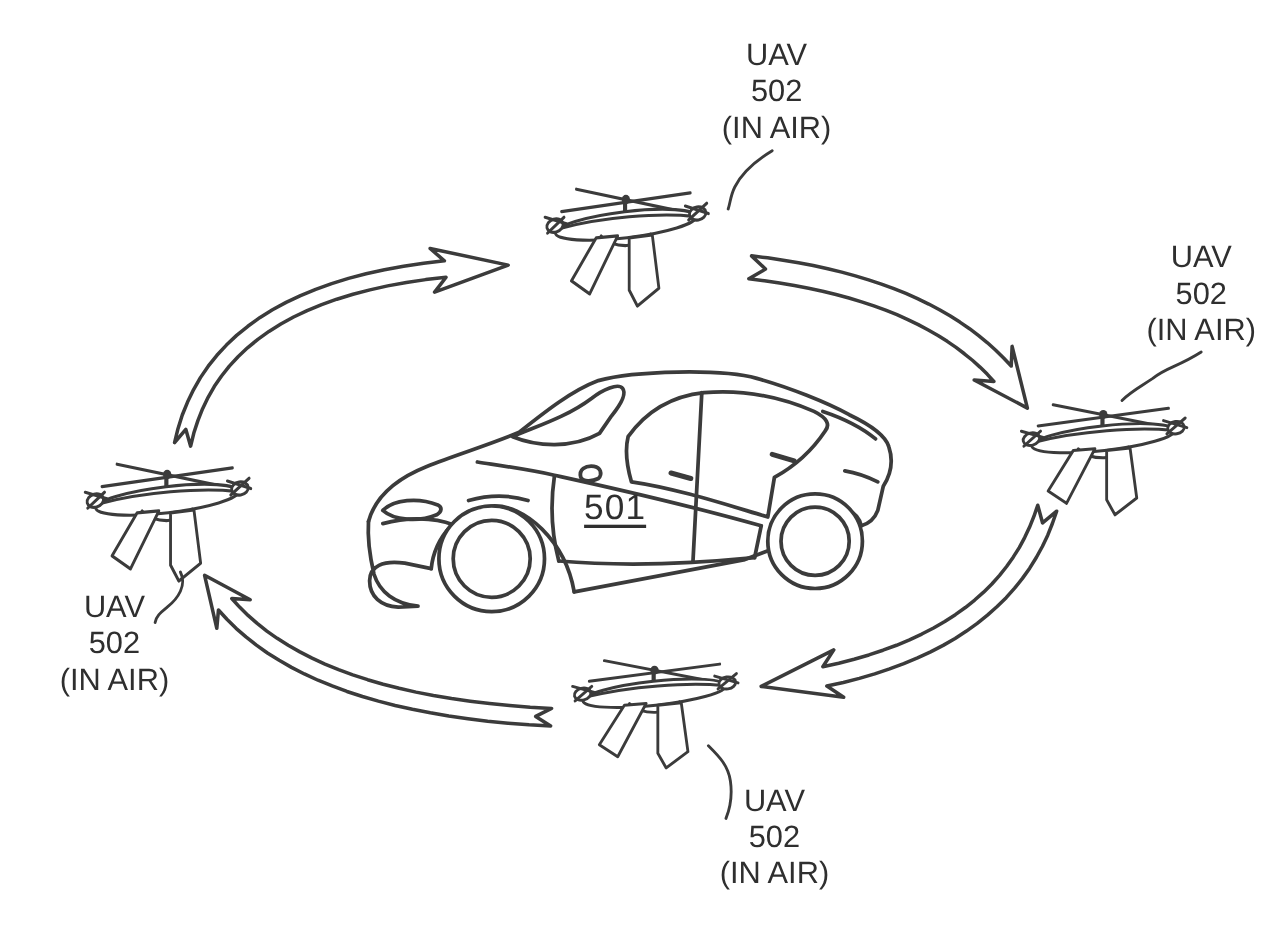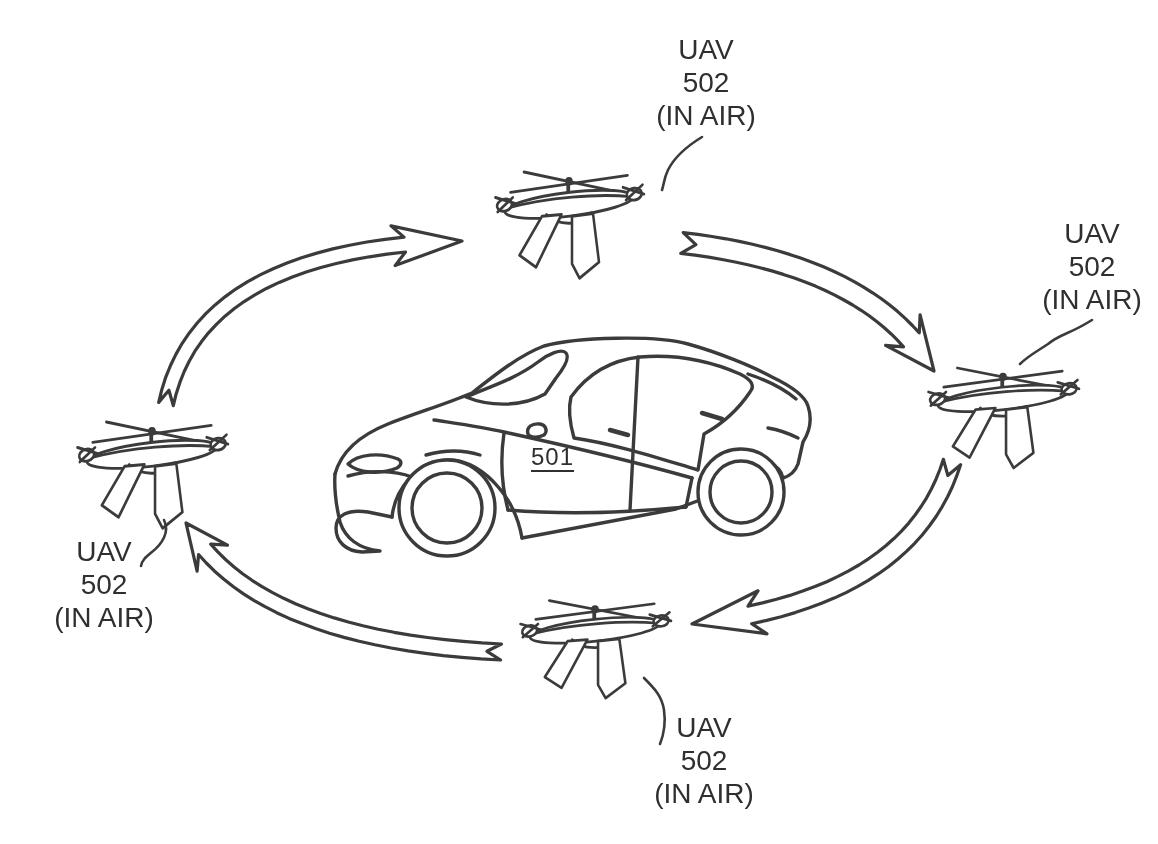--- a/index.html
+++ b/index.html
@@ -16,21 +16,21 @@
   .uav-label{
     position:absolute; width:180px; text-align:center;
     font-size:28px; line-height:33px; color:var(--text); font-weight:400;
   }
   .uav-label div{white-space:nowrap;}
   #label-top{left:602px; top:33px;}
   #label-right{left:988px; top:217px;}
   #label-left{left:0px; top:535px;}
   #label-bottom{left:600px; top:711px;}
   .car-label{
-    position:absolute; left:517px; top:443px; font-size:24px; color:var(--text);
+    position:absolute; left:517px; top:443px; font-size:32px; color:var(--text);
     text-decoration:underline; text-underline-offset:5px; letter-spacing:1px;
   }
 </style>
 </head>
 <body>
 
 <div class="stage">
 
   <svg width="1158" height="844" viewBox="0 0 1158 844">
     <defs>

